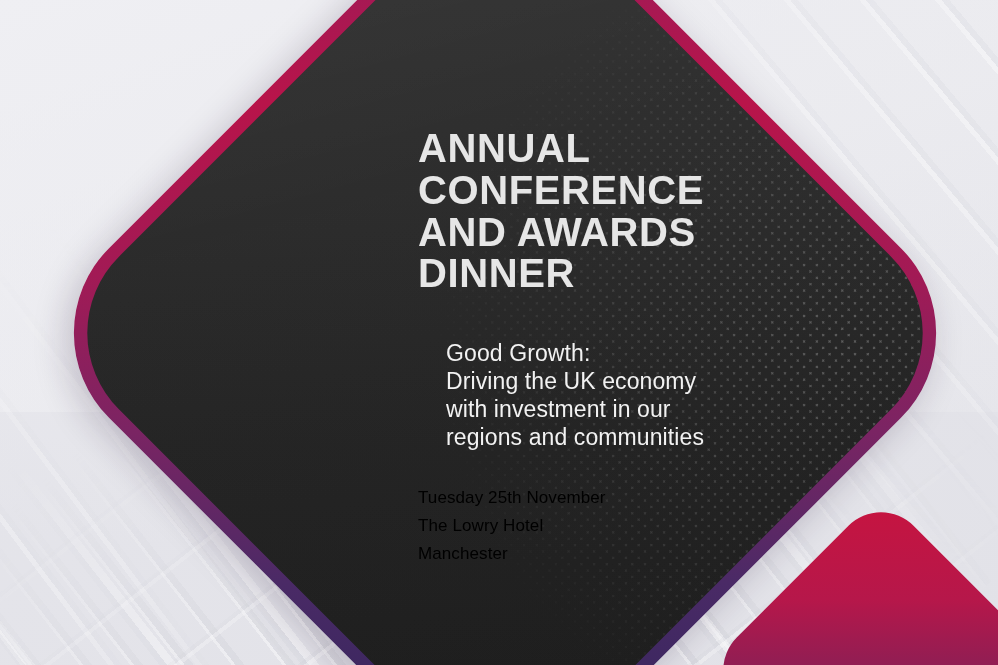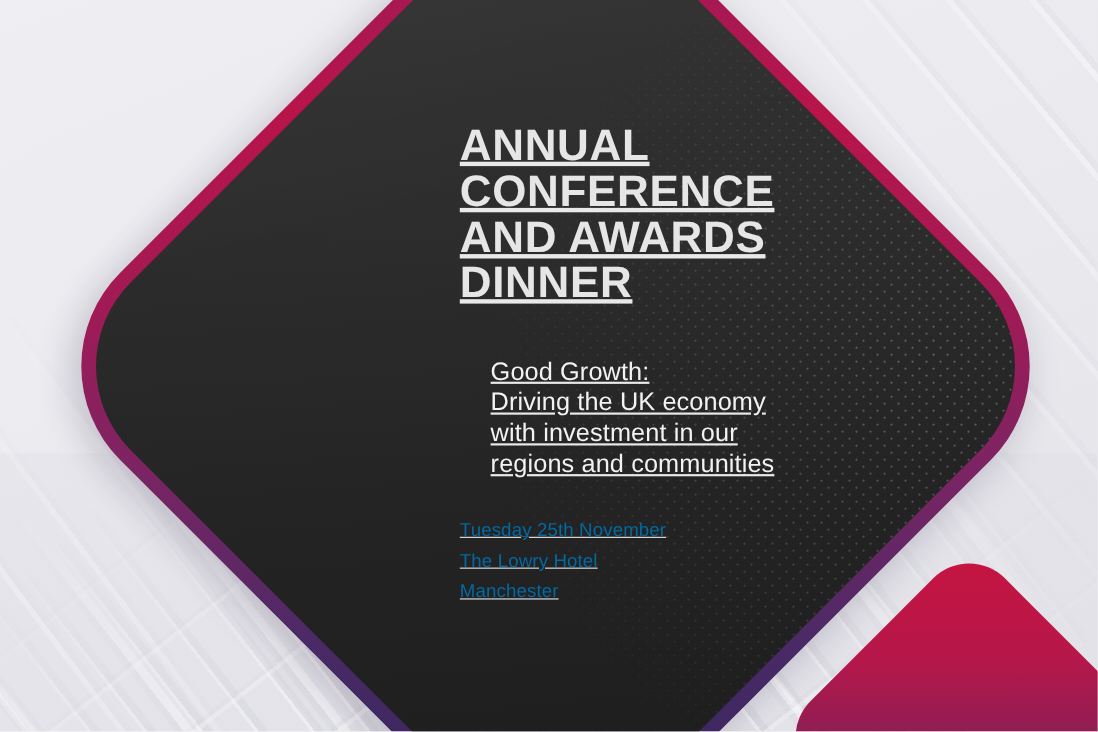--- a/index.html
+++ b/index.html
@@ -160,25 +160,24 @@
             mask-image:radial-gradient(circle at 88% 14%, #000 0%, rgba(0,0,0,.55) 26%, transparent 52%);
   }
   .diamond-sheen {
     position:absolute; inset:0;
     background:linear-gradient(120deg, rgba(255,255,255,0.05) 0%, rgba(255,255,255,0.015) 30%, rgba(0,0,0,0.05) 100%);
   }
 
   
   .content {
     position:absolute;
-    left:418px; top:112px;
+    left:418px; top:128px;
     width:360px;
     z-index:6;
     color:#e9e9e9;
-    text-decoration:underline;
   }
   .headline {
     font-size:40px;
     font-weight:700;
     line-height:1.045;
     letter-spacing:0.6px;
     color:#e6e6e6;
     text-transform:uppercase;
     white-space:pre-line;
   }
@@ -191,21 +190,21 @@
     color:#f2f2f2;
     white-space:pre-line;
     margin-left:28px;
   }
   .details {
     margin-top:33px;
     font-size:17px;
     font-weight:400;
     line-height:1.63;
     letter-spacing:0.1px;
-    color:#0369a1;
+    color:#000000;
     white-space:pre-line;
   }
 
   
   .accent-wrap {
     position:absolute;
     left:756px; top:545px;
     width:250px; height:250px;
     transform:rotate(45deg);
     transform-origin:center center;

